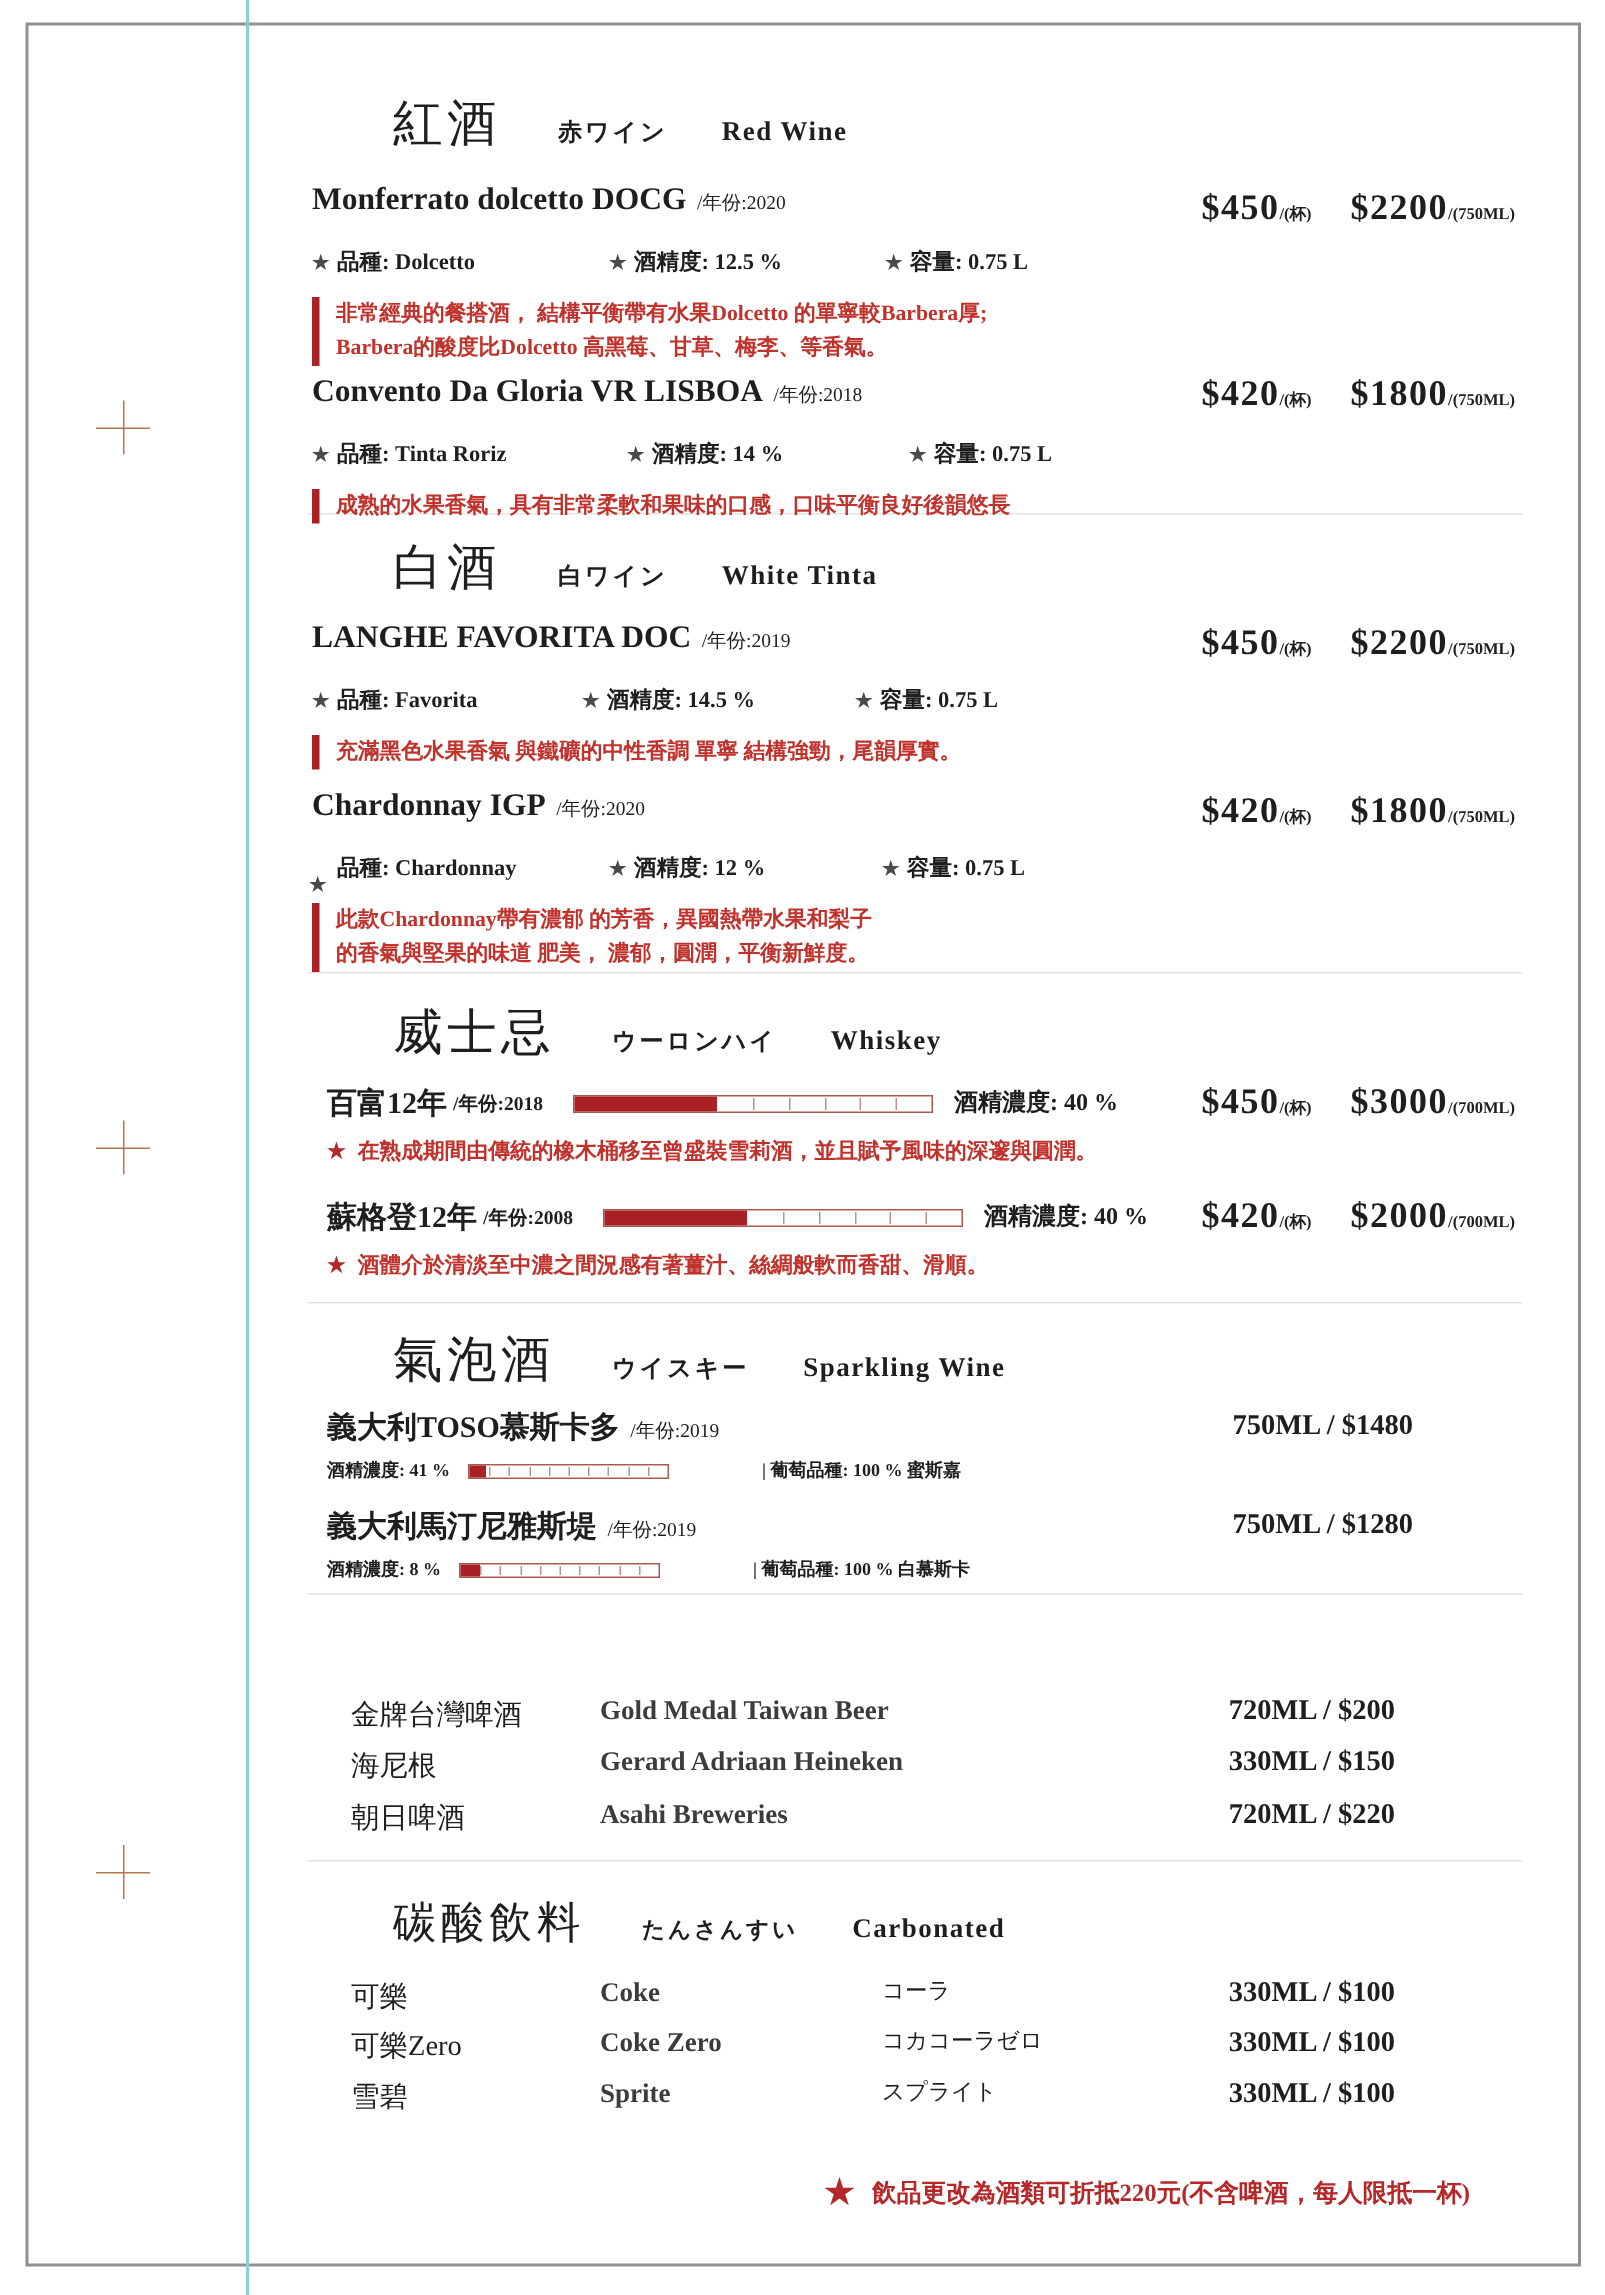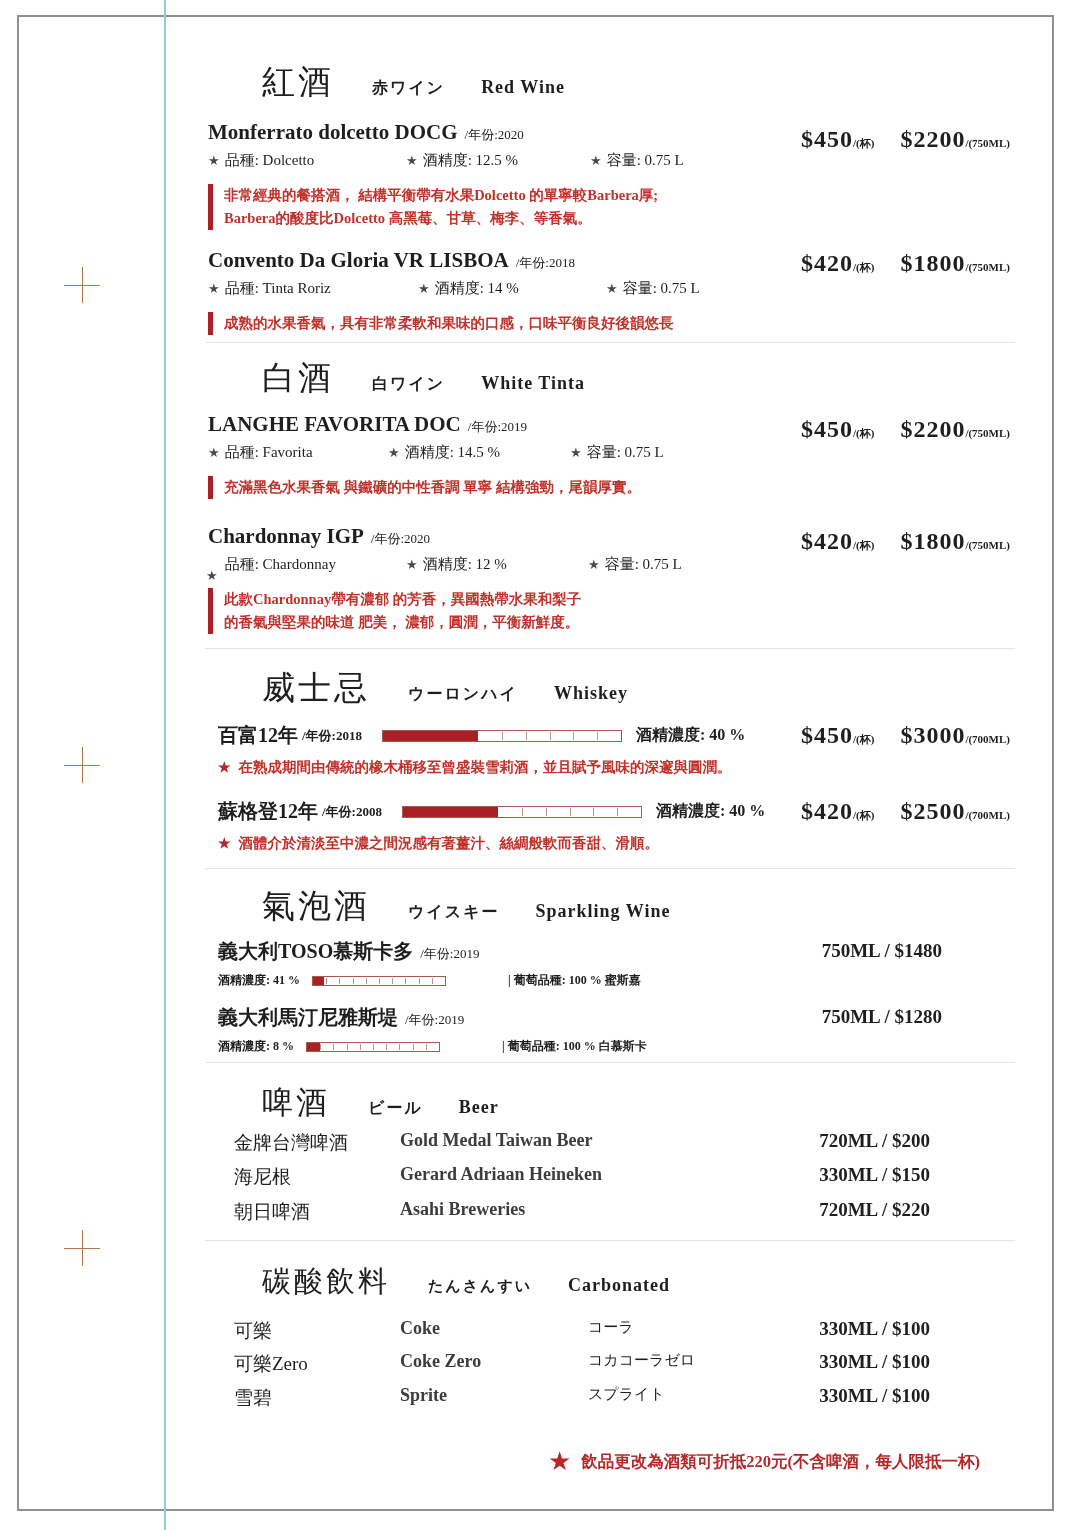--- a/index.html
+++ b/index.html
@@ -14,21 +14,21 @@
 
   .sec-head{position:absolute;left:218px;display:flex;align-items:baseline;white-space:nowrap;}
   .sec-zh{font-size:33px;font-weight:normal;letter-spacing:3px;margin-left:44px;}
   .sec-ja{font-size:16px;font-weight:bold;margin-left:38px;letter-spacing:2px;}
   .sec-en{font-size:18px;font-weight:bold;margin-left:36px;letter-spacing:1px;}
 
   .wine-item{position:absolute;left:208px;width:580px;}
   .w-title{display:flex;align-items:baseline;white-space:nowrap;}
   .w-name{font-size:21px;font-weight:bold;}
   .w-vint{font-size:13px;font-weight:normal;margin-left:7px;}
-  .spec-row{position:relative;margin-top:6px;height:24px;font-size:15px;font-weight:normal;white-space:nowrap;}
+  .spec-row{position:relative;margin-top:20px;height:24px;font-size:15px;font-weight:bold;white-space:nowrap;}
   .spec{position:absolute;top:0;}
   .spec.s1{left:0;} .spec.s2{left:198px;} .spec.s3{left:382px;}
   .star{color:#4a4a4a;font-size:13px;margin-right:5px;}
   .star-drop{position:relative;top:11px;left:-2px;}
   .desc{margin-top:9px;border-left:5px solid #a92124;padding-left:11px;color:#c0322c;
         font-weight:bold;font-size:14.5px;line-height:1.6;white-space:pre-line;}
 
   .price-row{position:absolute;right:60px;display:flex;align-items:baseline;white-space:nowrap;}
   .p-num{font-size:24px;font-weight:bold;letter-spacing:1px;}
   .p-unit{font-size:11px;font-weight:bold;}
@@ -216,21 +216,21 @@
     </span>
     <span class="wk-abv">酒精濃度: 40 %</span>
   </div>
   <div class="red-star-line" style="top:834px;">
     <span class="rstar">★</span><span>酒體介於清淡至中濃之間況感有著薑汁、絲綢般軟而香甜、滑順。</span>
   </div>
   <div class="price-row" style="top:798px;">
     <span class="p-num">$420</span>
       <span class="p-unit">/(杯)</span>
     <span class="p-gap"></span>
-    <span class="p-num">$2500</span>
+    <span class="p-num">$2000</span>
       <span class="p-unit">/(700ML)</span>
   </div>
 
   <div class="sec-head" style="top:884px;">
     <span class="sec-zh">氣泡酒</span>
     <span class="sec-ja">ウイスキー</span>
     <span class="sec-en">Sparkling Wine</span>
   </div>
 
   <div class="sp-title" style="top:938px;">
@@ -270,25 +270,20 @@
         <i class="tick" style="left:50%"></i>
         <i class="tick" style="left:60%"></i>
         <i class="tick" style="left:70%"></i>
         <i class="tick" style="left:80%"></i>
         <i class="tick" style="left:90%"></i>
     </span>
     <span class="grape">| 葡萄品種: 100 % 白慕斯卡</span>
   </div>
   <div class="simple-price" style="top:1006px;">750ML /  $1280</div>
 
-  <div class="sec-head" style="top:1082px;">
-    <span class="sec-zh" style="font-size:31px;">啤酒</span>
-    <span class="sec-ja">ビール</span>
-    <span class="sec-en">Beer</span>
-  </div>
   <div class="brow" style="top:1130px;">
     <span class="zh">金牌台灣啤酒</span>
     <span class="en">Gold Medal Taiwan Beer</span>
     <span class="pr">720ML /  $200</span>
   </div>
   <div class="brow" style="top:1164px;">
     <span class="zh">海尼根</span>
     <span class="en">Gerard Adriaan Heineken</span>
     <span class="pr">330ML /  $150</span>
   </div>

